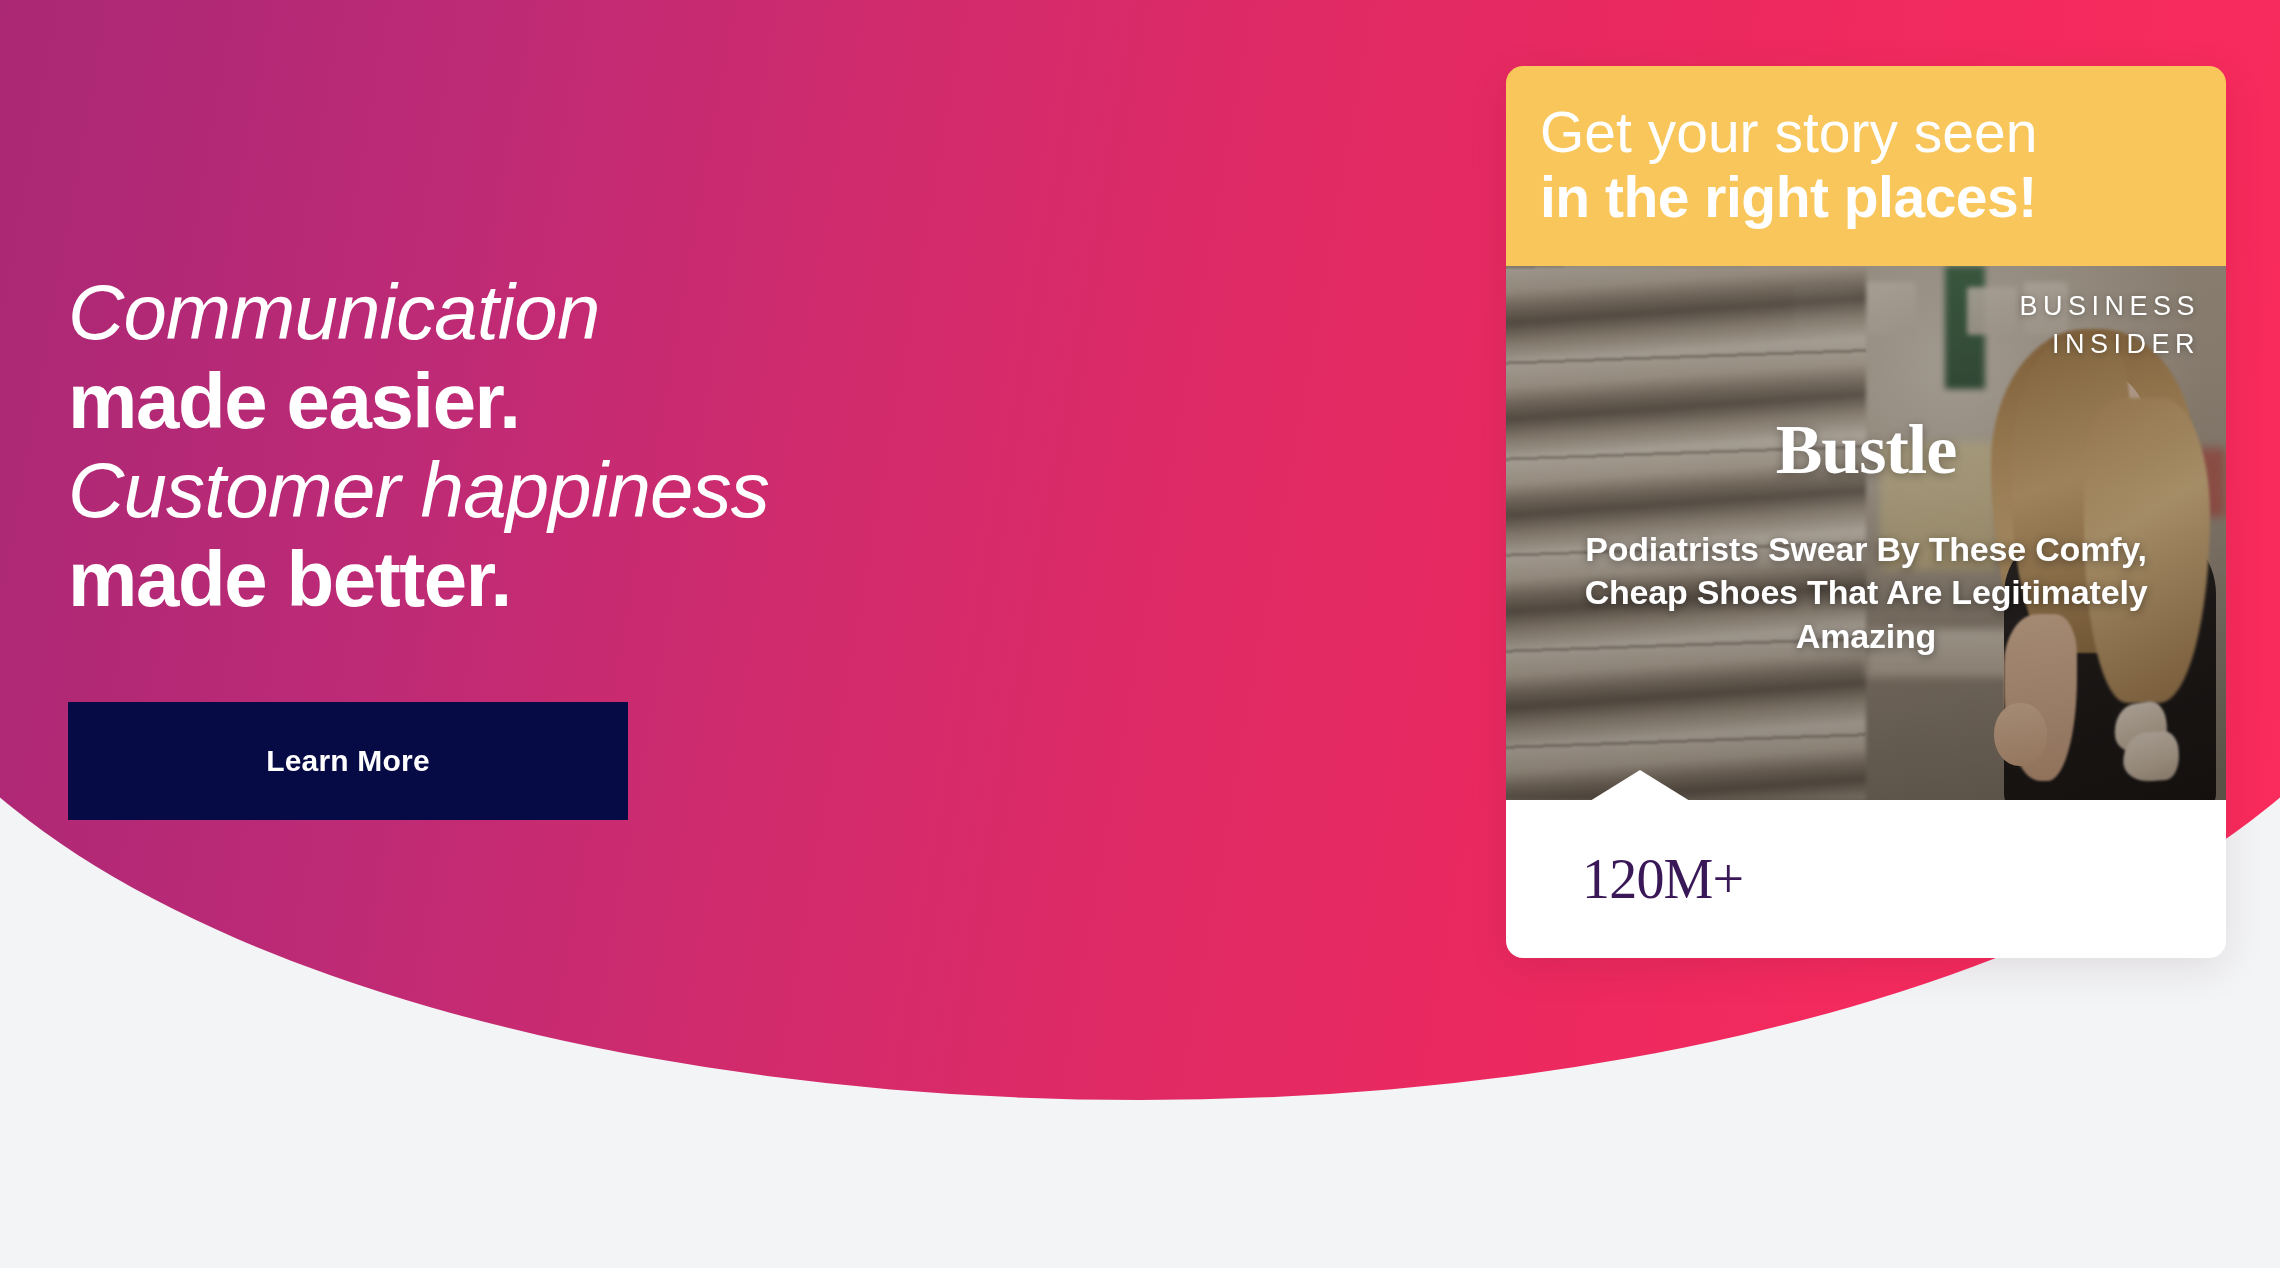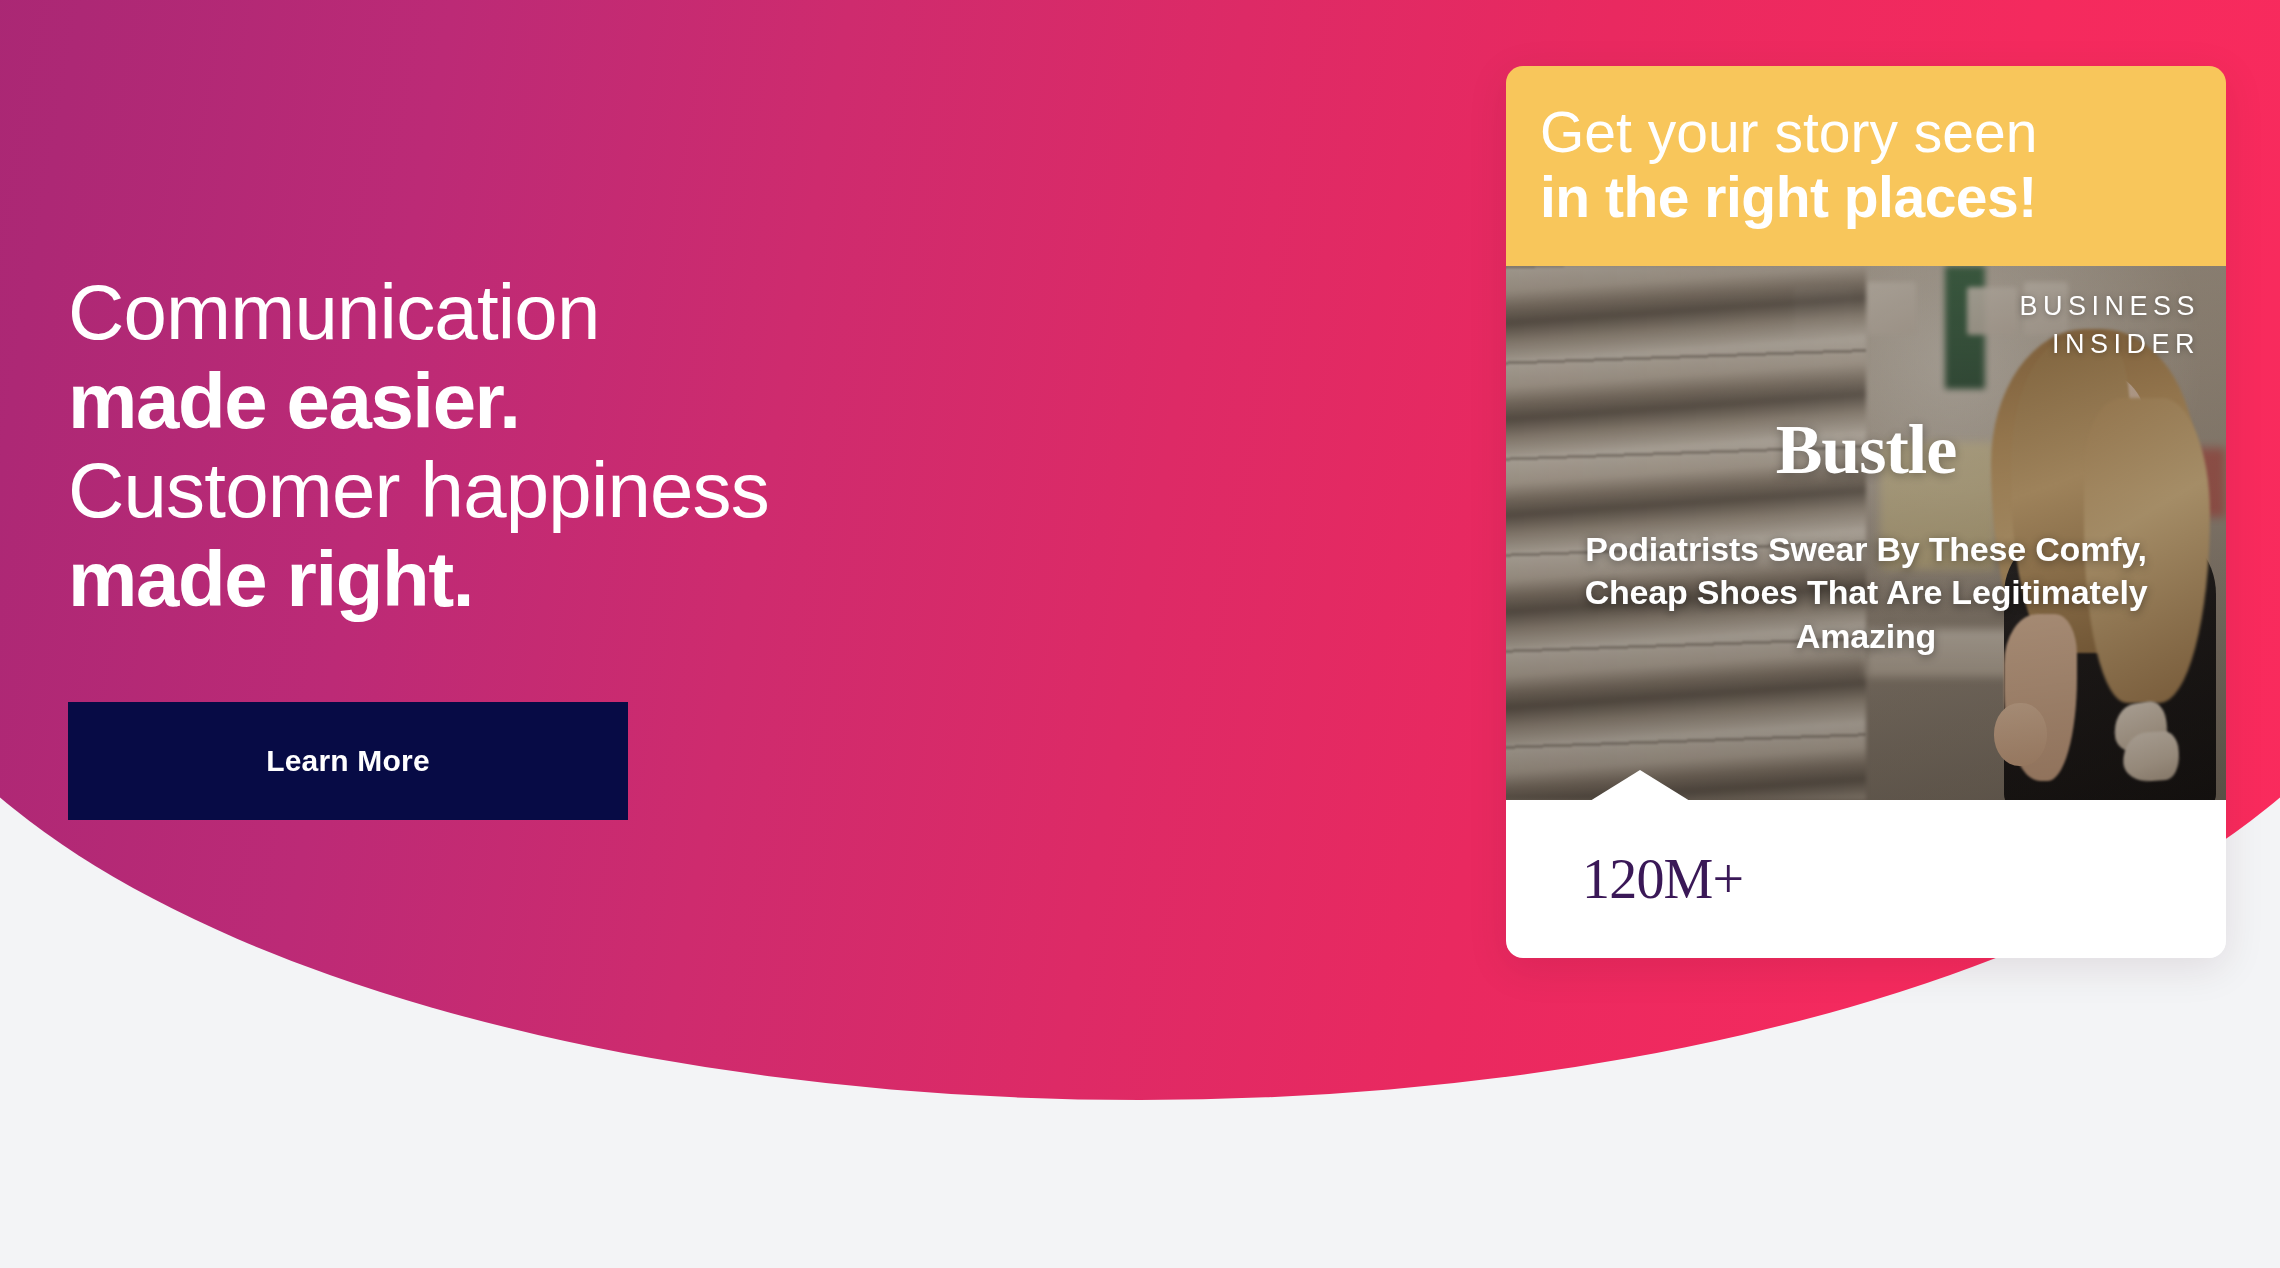--- a/index.html
+++ b/index.html
@@ -45,21 +45,21 @@
     z-index:6;
     color:#ffffff;
   }
   .headline { line-height:1.14; }
   .hl-line {
     display:block;
     font-size:78px;
     letter-spacing:-0.8px;
     white-space:nowrap;
   }
-  .hl-line.light { font-weight:300; }
+  .hl-line.light { font-weight:300;font-style:italic; }
   .hl-line.bold  { font-weight:700; letter-spacing:-1.4px; }
 
   .cta-button {
     display:block;
     margin-top:78px;
     width:560px;
     height:118px;
     background:#070B45;
     border:0;
     color:#ffffff;
@@ -335,21 +335,21 @@
 
 <div id="stage">
 
   <div class="hero-bg"></div>
 
   <div class="hero-copy">
     <h1 class="headline">
       <span class="hl-line light">Communication</span>
       <span class="hl-line bold">made easier.</span>
       <span class="hl-line light">Customer happiness</span>
-      <span class="hl-line bold">made right.</span>
+      <span class="hl-line bold">made better.</span>
     </h1>
     <button class="cta-button">Learn More</button>
   </div>
 
   <div class="promo-reflection">
 
     <div class="promo-photo">
       <div class="ph-layer ph-wall"></div>
       <div class="ph-rack"></div>
       <div class="ph-person">

